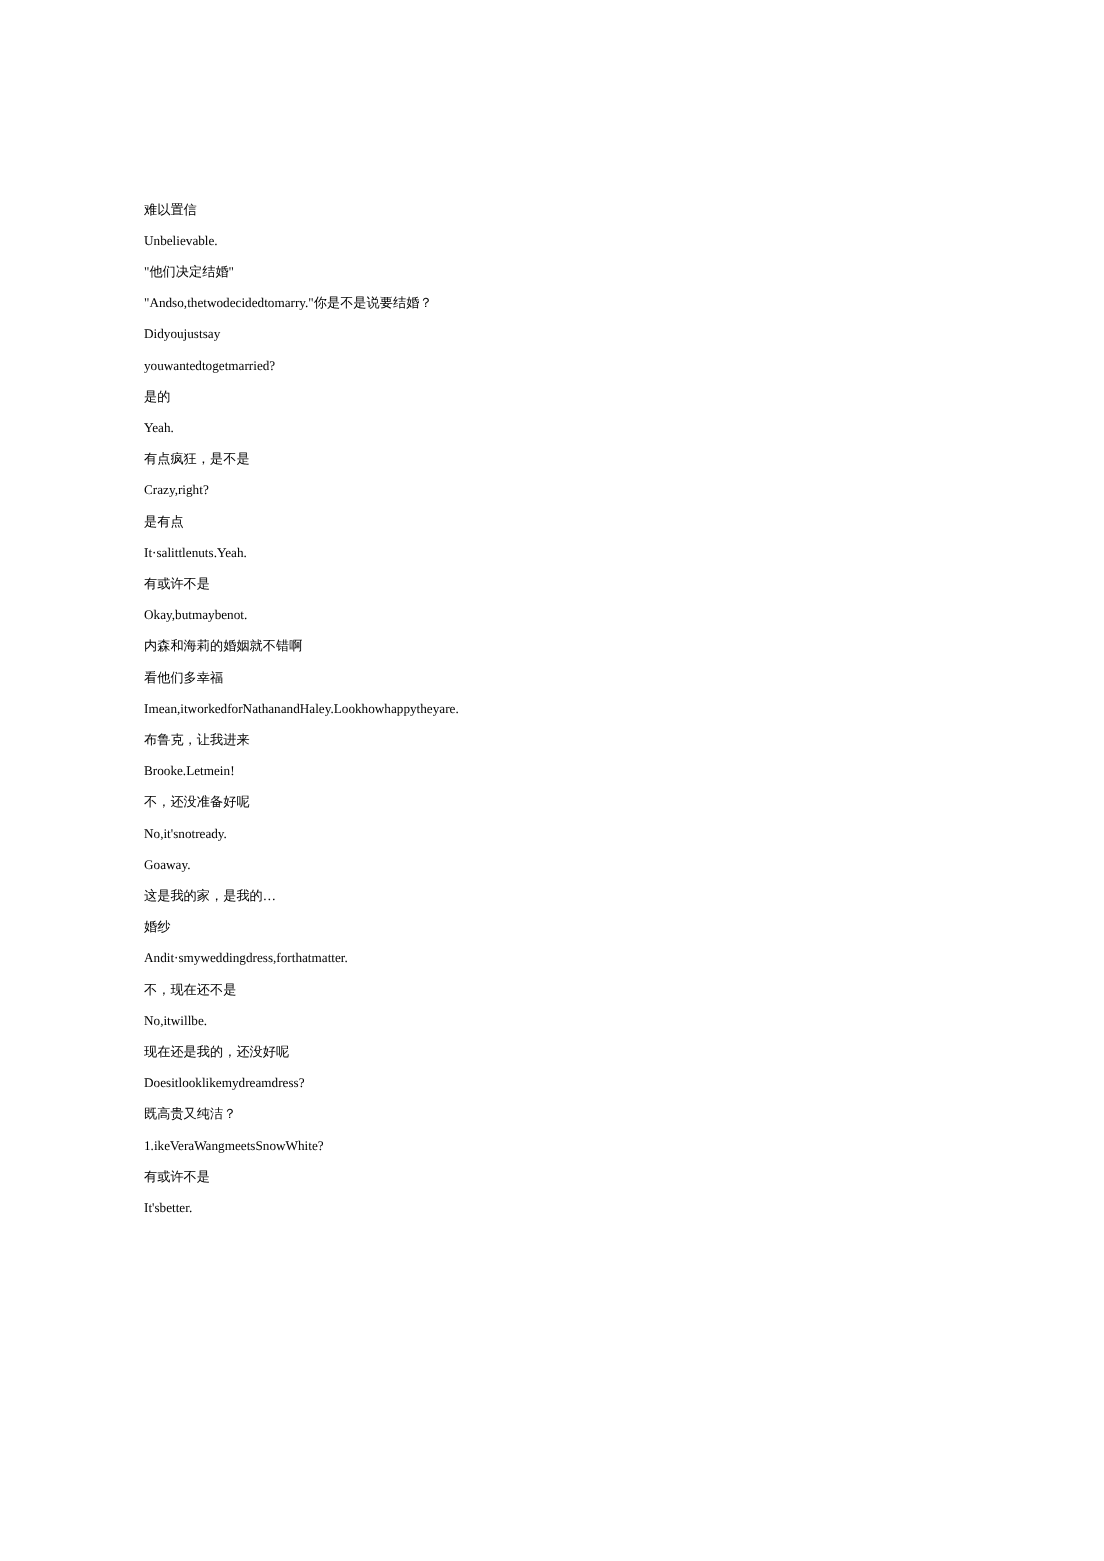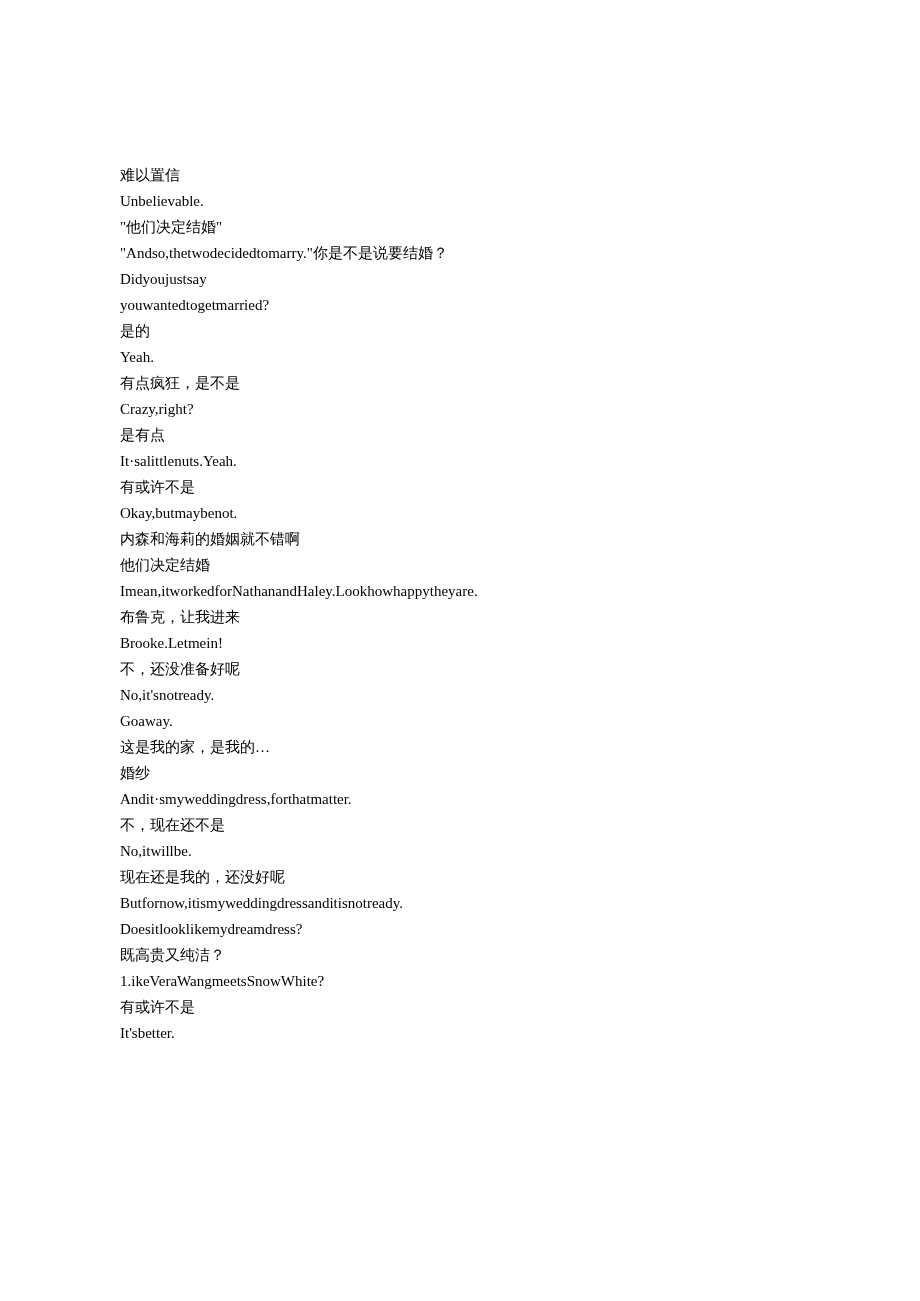--- a/index.html
+++ b/index.html
@@ -7,21 +7,21 @@
       padding: 0;
       background: #ffffff;
       font-family: "SimSun", "宋体", serif;
       width: 920px;
       height: 1301px;
     }
     .content {
       padding: 162px 120px 0 120px;
     }
     .line {
-      font-size: 15px;
+      font-size: 11px;
       line-height: 26px;
       color: #000000;
       white-space: pre;
     }
   </style>
 </head>
 <body>
 
 <div class="content">
   <div class="line">难以置信</div>
@@ -32,32 +32,31 @@
   <div class="line">youwantedtogetmarried?</div>
   <div class="line">是的</div>
   <div class="line">Yeah.</div>
   <div class="line">有点疯狂，是不是</div>
   <div class="line">Crazy,right?</div>
   <div class="line">是有点</div>
   <div class="line">It·salittlenuts.Yeah.</div>
   <div class="line">有或许不是</div>
   <div class="line">Okay,butmaybenot.</div>
   <div class="line">内森和海莉的婚姻就不错啊</div>
-  <div class="line">他们决定结婚</div>
+  <div class="line">看他们多幸福</div>
   <div class="line">Imean,itworkedforNathanandHaley.Lookhowhappytheyare.</div>
   <div class="line">布鲁克，让我进来</div>
   <div class="line">Brooke.Letmein!</div>
   <div class="line">不，还没准备好呢</div>
   <div class="line">No,it'snotready.</div>
   <div class="line">Goaway.</div>
   <div class="line">这是我的家，是我的…</div>
   <div class="line">婚纱</div>
   <div class="line">Andit·smyweddingdress,forthatmatter.</div>
   <div class="line">不，现在还不是</div>
   <div class="line">No,itwillbe.</div>
   <div class="line">现在还是我的，还没好呢</div>
-  <div class="line">Butfornow,itismyweddingdressanditisnotready.</div>
   <div class="line">Doesitlooklikemydreamdress?</div>
   <div class="line">既高贵又纯洁？</div>
   <div class="line">1.ikeVeraWangmeetsSnowWhite?</div>
   <div class="line">有或许不是</div>
   <div class="line">It'sbetter.</div>
 </div>
 
 </body></html>

